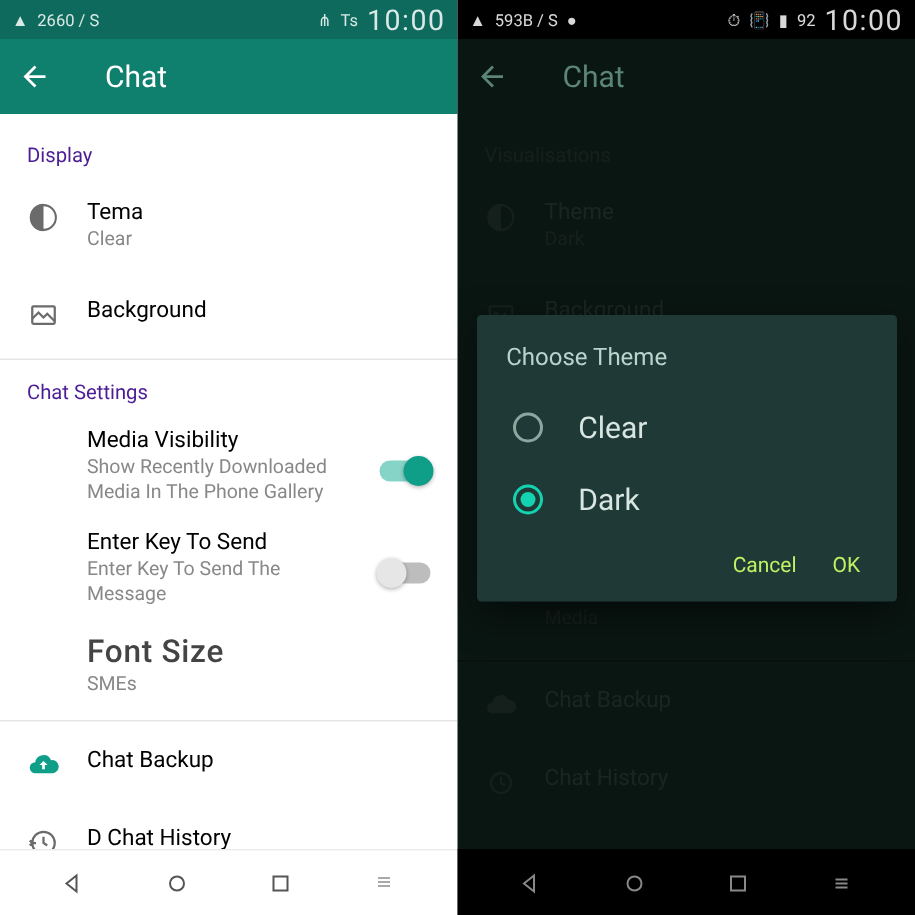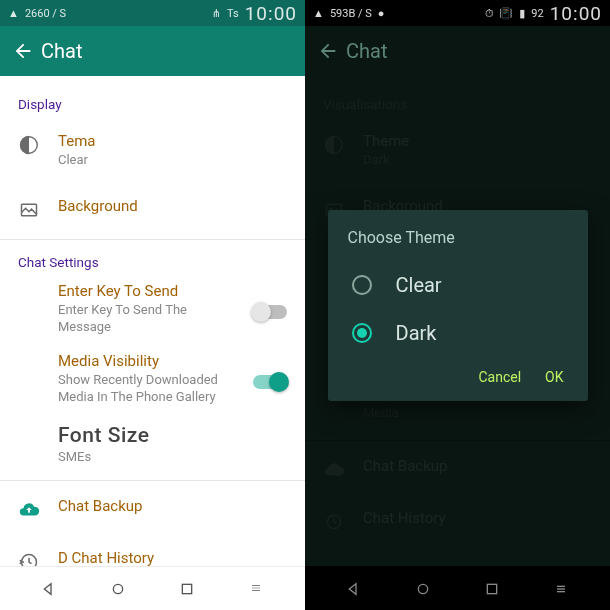--- a/index.html
+++ b/index.html
@@ -10,36 +10,36 @@
     .phone-dark .content { filter: brightness(0.35); }
 
     
     .statusbar { height: 26px; display: flex; align-items: center; justify-content: space-between; padding: 0 8px; font-size: 11px; color: rgba(255,255,255,0.85); }
     .sb-light { background: #0d6a5c; }
     .sb-dark { background: #000; }
     .sb-left, .sb-right { display: flex; gap: 6px; align-items: center; }
     .sb-right .clock { font-size: 19px; letter-spacing: 1px; }
 
     
-    .header { height: 50px; display: flex; align-items: center; padding: 0 12px; gap: 7px; }
+    .header { height: 50px; display: flex; align-items: center; padding: 0 12px; gap: 36px; }
     .hd-light { background: #0f7f6e; color: #fff; }
     .hd-dark { background: #0a1612; color: #5c8577; }
     .back-arrow svg { width: 22px; height: 22px; }
     .hd-title { font-size: 20px; font-weight: 400; }
 
     
     .content { flex: 1; overflow: hidden; padding: 8px 0 0 0; }
     .section-header { font-size: 13.5px; color: #4c1d95; padding: 12px 18px 6px; font-weight: 400; }
     .phone-dark .section-header { color: #3d5a4f; }
 
     .row { display: flex; align-items: flex-start; padding: 14px 18px; gap: 18px; }
     .row-icon { width: 22px; height: 22px; display: flex; align-items: center; justify-content: center; flex-shrink: 0; margin-top: 2px; color: #6b6b6b; }
     .phone-dark .row-icon { color: #3d5a4f; }
     .row-body { flex: 1; }
-    .row-title { font-size: 15px; color: #a16207; }
+    .row-title { font-size: 15px; color: #000000; }
     .phone-dark .row-title { color: #4a6b5f; }
     .row-sub { font-size: 13px; color: #888; margin-top: 2px; line-height: 1.3; }
     .phone-dark .row-sub { color: #3d5a4f; }
     .font-size-row .row-title { font-size: 21px; font-weight: 500; color: #444; letter-spacing: 0.5px; }
     .phone-dark .font-size-row .row-title { color: #4a6b5f; }
 
     .divider { height: 1px; background: #e5e5e5; margin: 4px 0 2px 0; }
     .phone-dark .divider { background: #1a2a24; }
 
     .indent { padding-left: 58px; }
@@ -53,21 +53,21 @@
     .toggle-on::after { background: #0f9e88; right: -2px; }
 
     
     .navbar { height: 44px; display: flex; align-items: center; justify-content: space-evenly; border-top: 1px solid rgba(0,0,0,0.08); }
     .nb-light { background: #fff; color: #555; }
     .nb-dark { background: #000; color: #888; }
     .nav-btn { width: 40px; display: flex; justify-content: center; }
 
     
     .dialog-overlay { position: absolute; inset: 0; display: flex; align-items: center; justify-content: center; z-index: 10; }
-    .dialog { width: 260px; background: #1f3a36; border-radius: 3px; padding: 18px 20px 8px; box-shadow: 0 8px 24px rgba(0,0,0,0.5); }
+    .dialog { width: 280px; background: #1f3a36; border-radius: 3px; padding: 18px 20px 8px; box-shadow: 0 8px 24px rgba(0,0,0,0.5); }
     .dialog-title { font-size: 16px; color: #b8d4cd; margin-bottom: 14px; }
     .radio-row { display: flex; align-items: center; gap: 24px; padding: 12px 4px; }
     .radio-out { width: 20px; height: 20px; border-radius: 50%; display: flex; align-items: center; justify-content: center; }
     .radio-off { border: 2px solid #8aa8a0; }
     .radio-on { border: 2px solid #14d3b0; }
     .radio-dot { width: 10px; height: 10px; border-radius: 50%; background: #14d3b0; }
     .radio-label { font-size: 20px; color: #d8e6e2; }
     .dialog-actions { display: flex; justify-content: flex-end; gap: 24px; padding: 12px 4px 8px; }
     .dialog-btn { font-size: 14px; color: #bef264; text-transform: none; cursor: pointer; }
 
@@ -122,34 +122,34 @@
           </svg>
       </span>
       <div class="row-body">
         <div class="row-title">Background</div>
       </div>
     </div>
 
     <div class="divider"></div>
     <div class="section-header">Chat Settings</div>
 
+    <div class="row indent" style="padding-top:8px;padding-bottom:8px;">
+      <div class="row-body">
+        <div class="row-title">Media Visibility</div>
+        <div class="row-sub">Show Recently Downloaded Media In The Phone Gallery</div>
+      </div>
+      <span class="toggle toggle-on"></span>
+    </div>
+
     <div class="row indent" style="padding-top:6px;padding-bottom:8px;">
       <div class="row-body">
         <div class="row-title">Enter Key To Send</div>
         <div class="row-sub">Enter Key To Send The Message</div>
       </div>
       <span class="toggle toggle-off"></span>
-    </div>
-
-    <div class="row indent" style="padding-top:8px;padding-bottom:8px;">
-      <div class="row-body">
-        <div class="row-title">Media Visibility</div>
-        <div class="row-sub">Show Recently Downloaded Media In The Phone Gallery</div>
-      </div>
-      <span class="toggle toggle-on"></span>
     </div>
 
     <div class="row indent font-size-row" style="padding-top:10px;padding-bottom:10px;">
       <div class="row-body">
         <div class="row-title">Font Size</div>
         <div class="row-sub">SMEs</div>
       </div>
     </div>
 
     <div class="divider"></div>

